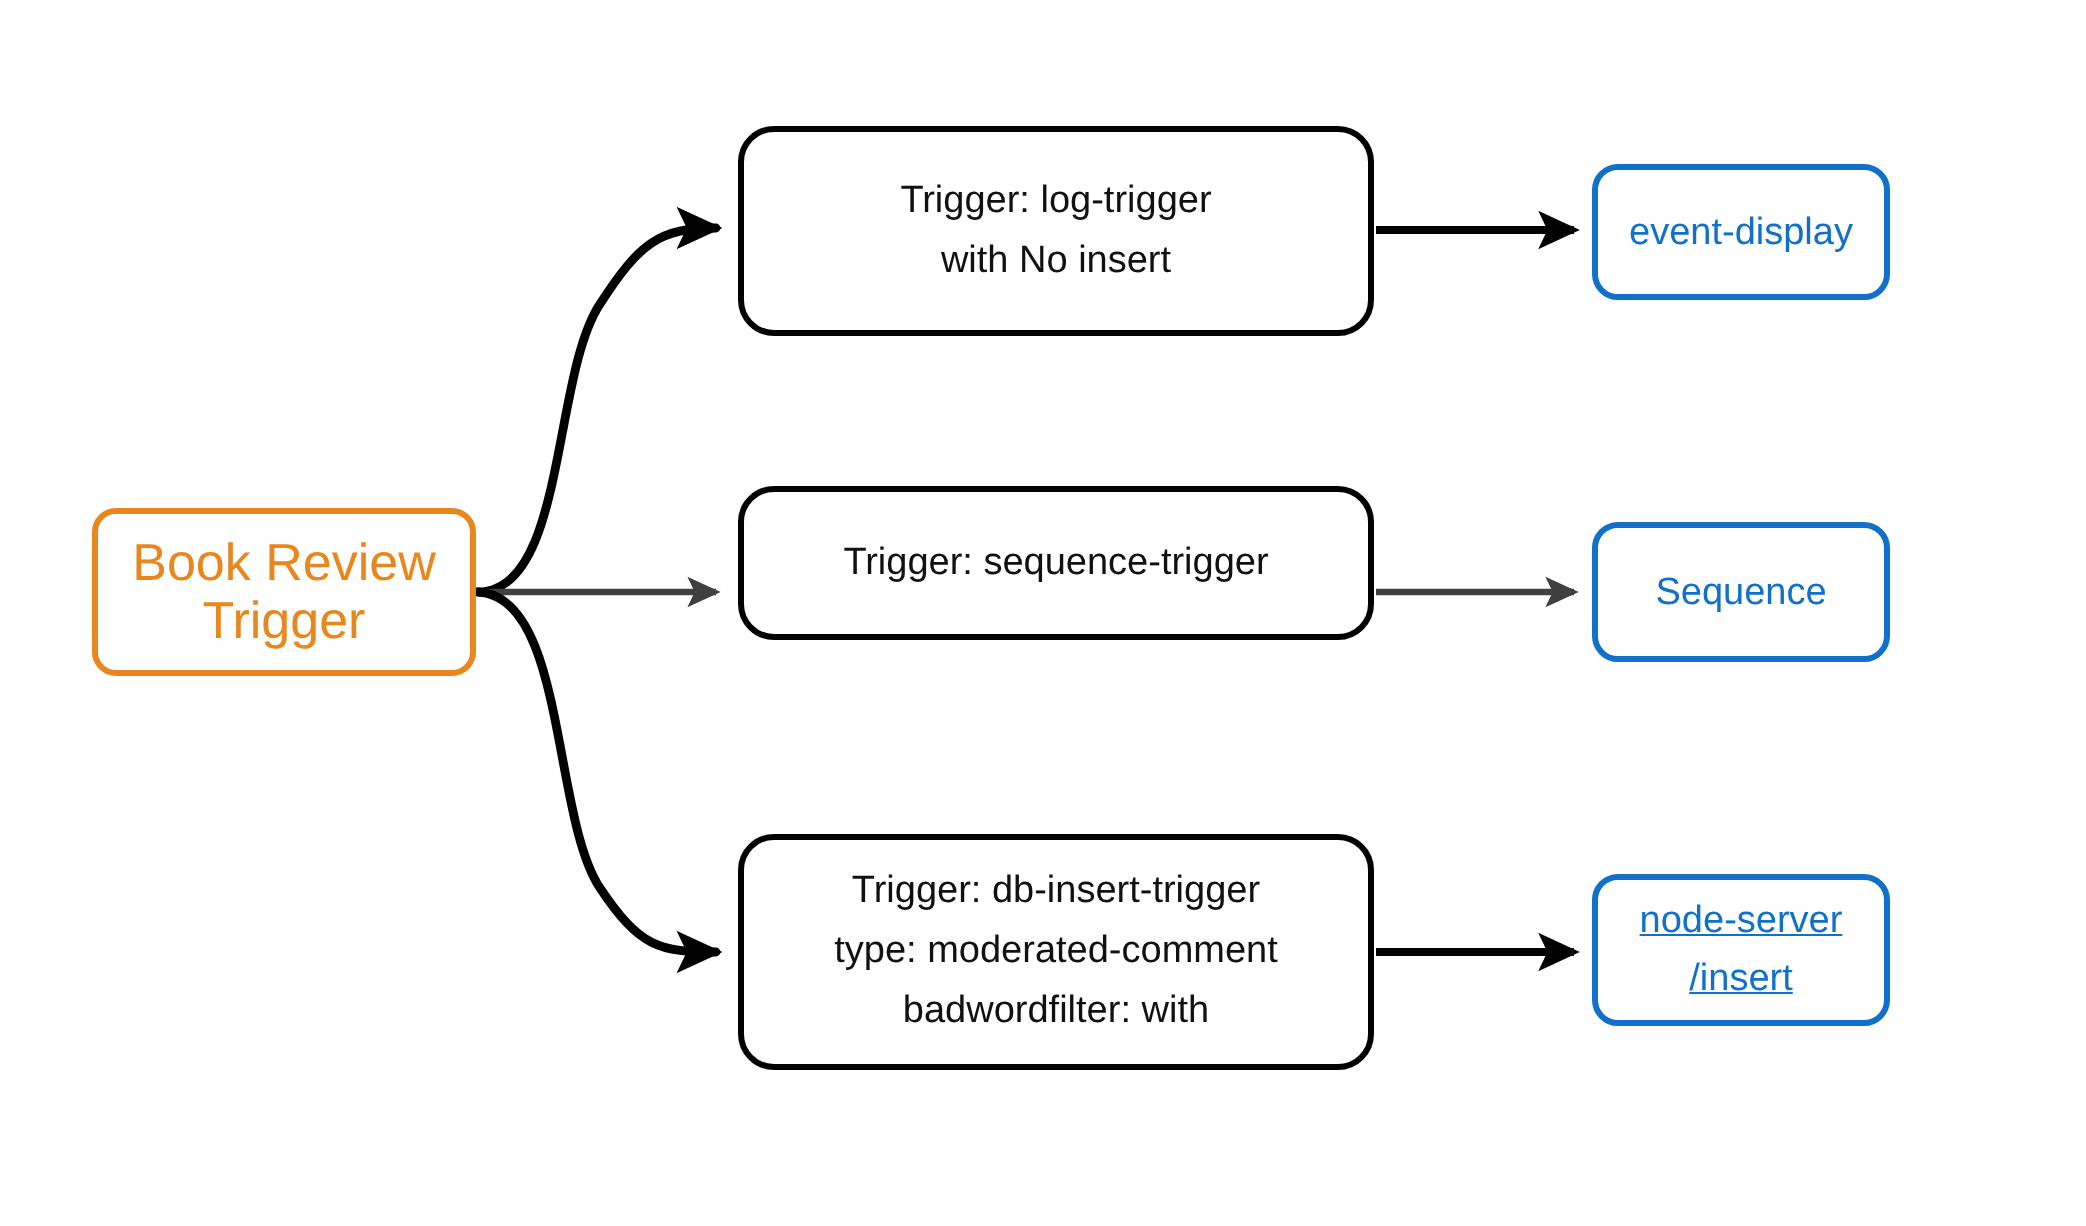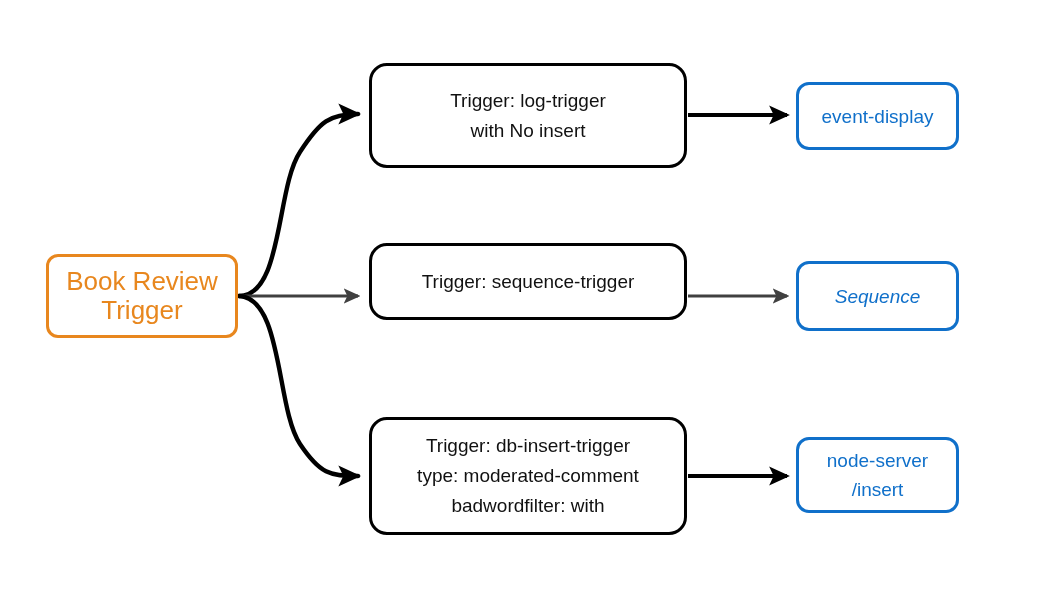--- a/index.html
+++ b/index.html
@@ -59,30 +59,30 @@
     line-height: 30px;
   }
   #trigger-1 { top: 63px;  height: 105px; }
   #trigger-2 { top: 243px; height: 77px; }
   #trigger-3 { top: 417px; height: 118px; }
   .node-trigger .line { white-space: nowrap; }
   .node-trigger .line b { font-weight: 400; }
   
   .node-sink {
     left: 796px;
-    width: 163px;
+    width: 149px;
     border: 3.5px solid #1070CA;
     border-radius: 13px;
     color: #1070CA;
     font-size: 19px;
     line-height: 29px;
   }
   #sink-1 { top: 82px;  height: 68px; }
-  #sink-2 { top: 261px; height: 70px; font-style: italic; }
-  #sink-3 { top: 437px; height: 76px; }
+  #sink-2 { top: 261px; height: 70px; }
+  #sink-3 { top: 437px; height: 76px; text-decoration: underline; }
   .node-sink .line { white-space: nowrap; }
 </style>
 </head>
 <body>
 
 <div id="canvas">
 
   <svg id="edges" viewBox="0 0 1043 613" width="1043" height="613" xmlns="http://www.w3.org/2000/svg">
     <defs>
       <marker id="arrow-black" viewBox="0 0 10 10" refX="8.6" refY="5" markerWidth="5.2" markerHeight="5.2" orient="auto-start-reverse">

